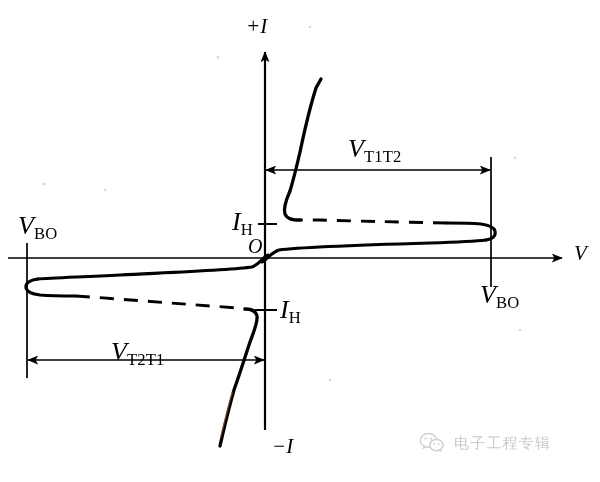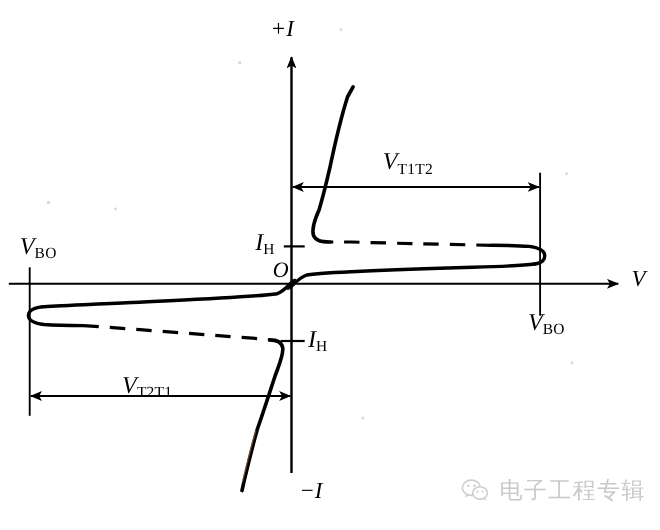--- a/index.html
+++ b/index.html
@@ -42,39 +42,39 @@
     font-style: normal;
     font-size: 0.64em;
     vertical-align: -0.28em;
     letter-spacing: 0.2px;
   }
   .axis-label {
     font-size: 21px;
     font-style: italic;
   }
   .var-label {
-    font-size: 22px;
+    font-size: 26px;
   }
   .origin-label {
     font-size: 20px;
     font-style: italic;
   }
   
   #watermark {
     position: absolute;
     left: 419px;
     top: 432px;
     display: flex;
     align-items: center;
     gap: 9px;
     opacity: 1;
   }
   #watermark .wm-text {
     font-family: "DejaVu Sans", sans-serif;
-    font-size: 21px;
+    font-size: 15px;
     color: #c9c9c9;
     letter-spacing: 1.2px;
     white-space: nowrap;
   }
   #watermark .wm-icon {
     width: 26px;
     height: 22px;
     position: relative;
     flex: none;
   }

